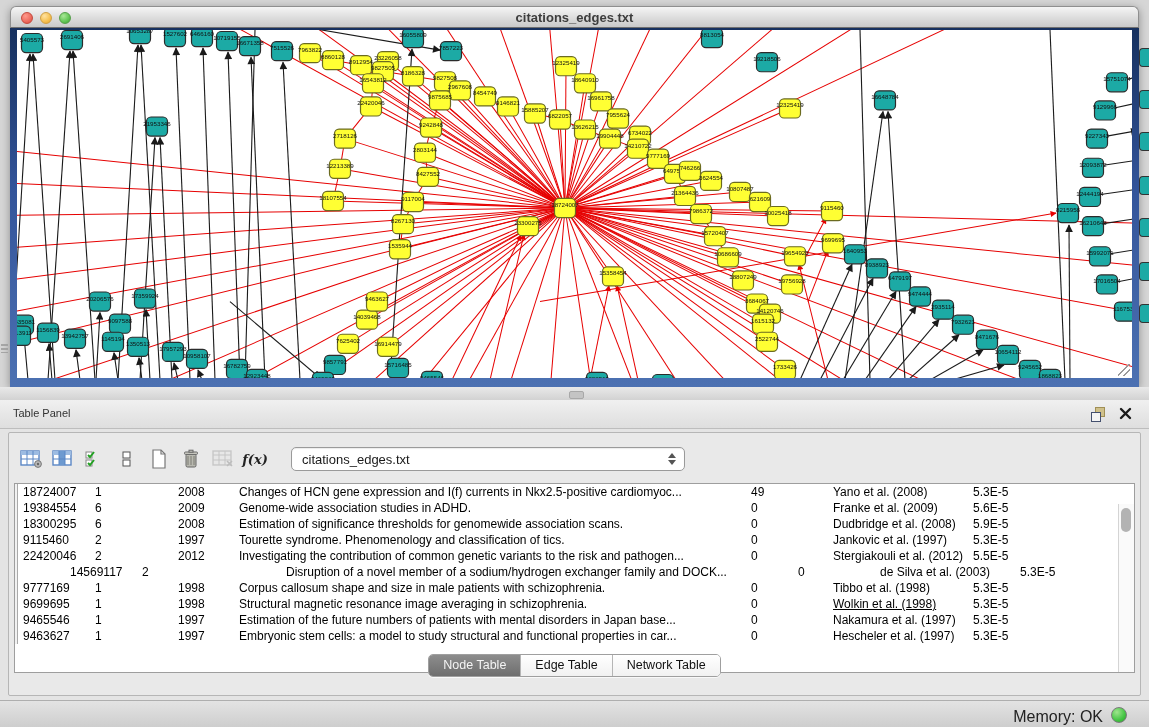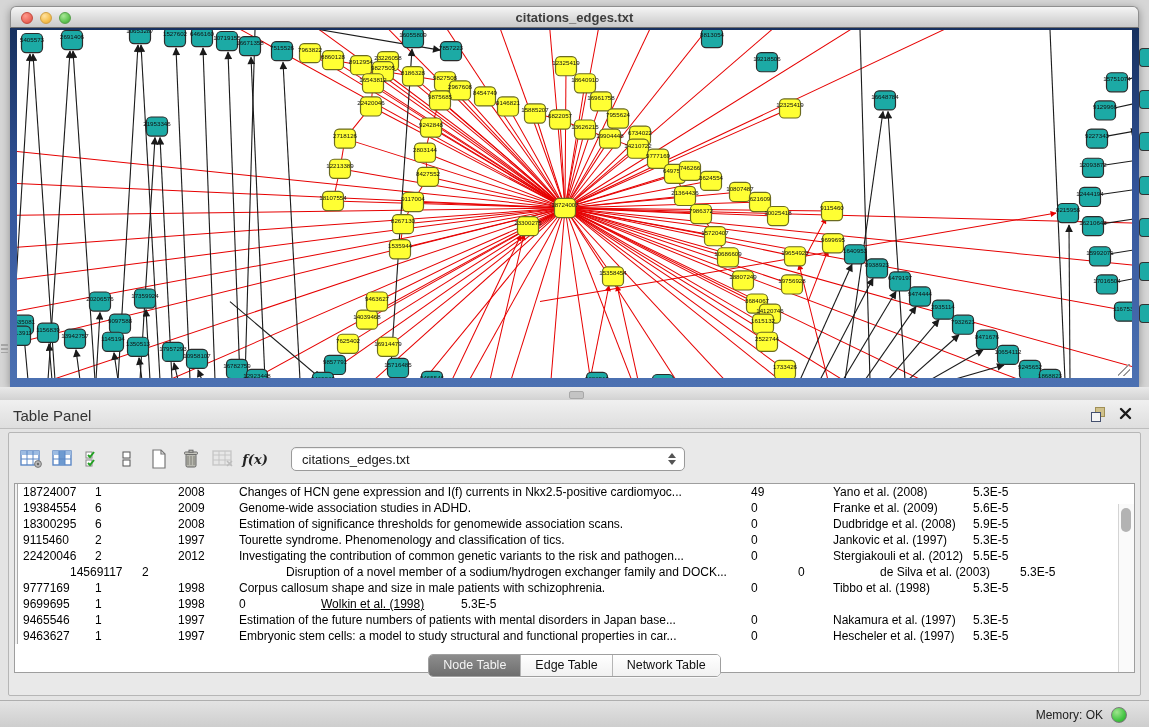--- a/index.html
+++ b/index.html
@@ -52,21 +52,21 @@
   .gutter-grip{position:absolute;left:1px;top:344px;width:7px;height:9px;
      background:linear-gradient(180deg,#9a9a9a 20%,transparent 20%,transparent 45%,#9a9a9a 45%,#9a9a9a 65%,transparent 65%,transparent 85%,#9a9a9a 85%);opacity:.8;}
   
   .divider{position:absolute;left:0;top:387px;width:1149px;height:13px;background:linear-gradient(180deg,#e9e9e9,#d2d2d2);}
   .divider-grip{position:absolute;left:569px;top:4px;width:13px;height:6px;
      border:1px solid #a8a8a8;border-radius:2px;background:#c4c4c4;}
   
   .table-panel{position:absolute;left:0;top:400px;width:1149px;height:300px;background:#e4e4e4;}
   .panel-header{position:absolute;left:0;top:0;right:0;height:28px;
      background:linear-gradient(180deg,#f0f0f0,#dedede);border-bottom:1px solid #bdbdbd;}
-  .panel-title{position:absolute;left:13px;top:7px;font-size:15px;color:#333;}
+  .panel-title{position:absolute;left:13px;top:7px;font-size:11px;color:#333;}
   .float-icon{position:absolute;right:44px;top:7px;width:14px;height:14px;}
   .float-icon .back{position:absolute;left:4px;top:0;width:8px;height:8px;border:1.5px solid #a08f55;background:#cfc08a;}
   .float-icon .front{position:absolute;left:0;top:5px;width:8px;height:8px;border:1.5px solid #44506e;background:#f4f4f4;}
   .close-icon{position:absolute;right:16px;top:6px;width:15px;height:15px;cursor:default;}
   .panel-body{position:absolute;left:8px;right:8px;top:32px;bottom:4px;
      background:#e9e9e9;border:1px solid #b6b6b6;border-radius:2px;}
   
   .toolbar{position:absolute;left:8px;top:8px;right:8px;height:36px;display:flex;align-items:center;}
   .tbicon{width:28px;height:26px;margin-right:4px;display:flex;align-items:center;justify-content:center;}
   .tbicon.disabled{opacity:.45;}
@@ -94,21 +94,21 @@
   .vscroll .thumb{position:absolute;left:2px;top:4px;width:10px;height:24px;border-radius:5px;background:#b3b3b3;}
   
   .tabbar{position:absolute;left:0;right:0;bottom:18px;height:24px;display:flex;justify-content:center;align-items:center;text-align:center;}
   .seg-group{display:flex;height:21px;border:1px solid #9f9f9f;border-radius:5px;overflow:hidden;background:#fcfcfc;box-shadow:0 1px 0 rgba(255,255,255,.7);}
   .seg{padding:0 14px;font-size:12.5px;line-height:20px;color:#111;border-right:1px solid #b5b5b5;background:linear-gradient(180deg,#ffffff,#f1f1f1);}
   .seg:last-child{border-right:none;}
   .seg.active{background:linear-gradient(180deg,#8d8d8d,#6e6e6e);color:#f4f4f4;}
   
   .statusbar{position:absolute;left:0;top:700px;width:1149px;height:27px;
      background:linear-gradient(180deg,#e3e3e3,#cdcdcd);border-top:1px solid #aeaeae;}
-  .mem-label{position:absolute;right:46px;top:7px;font-size:12px;color:#222;}
+  .mem-label{position:absolute;right:46px;top:7px;font-size:16px;color:#222;}
   .mem-dot{position:absolute;right:22px;top:6px;width:14px;height:14px;border-radius:50%;
      background:radial-gradient(circle at 35% 30%,#9fe58d,#44c544 60%,#2f9b2f);border:1px solid #7a7a7a;}
 </style>
 </head>
 <body>
 
 <div class="screen">
 
   <div class="net-window">
     <div class="titlebar">
@@ -942,20 +942,21 @@
               <div class="td" style="width: 512px;">Corpus callosum shape and size in male patients with schizophrenia.</div>
               <div class="td" style="width: 82px;">0</div>
               <div class="td" style="width: 140px;">Tibbo et al. (1998)</div>
               <div class="td" style="width: 93px;">5.3E-5</div>
             </div>
             <div class="trow">
               <div class="lead-strip" style="background: rgb(242, 242, 242);"></div>
               <div class="td" style="width: 72px;">9699695</div>
               <div class="td" style="width: 83px;">1</div>
               <div class="td" style="width: 61px;">1998</div>
+              <div class="td" style="width: 512px;">Structural magnetic resonance image averaging in schizophrenia.</div>
               <div class="td" style="width: 82px;">0</div>
               <div class="td" style="width: 140px; text-decoration: underline;">Wolkin et al. (1998)</div>
               <div class="td" style="width: 93px;">5.3E-5</div>
             </div>
             <div class="trow">
               <div class="lead-strip" style="background: rgb(242, 242, 242);"></div>
               <div class="td" style="width: 72px;">9465546</div>
               <div class="td" style="width: 83px;">1</div>
               <div class="td" style="width: 61px;">1997</div>
               <div class="td" style="width: 512px;">Estimation of the future numbers of patients with mental disorders in Japan base...</div>

